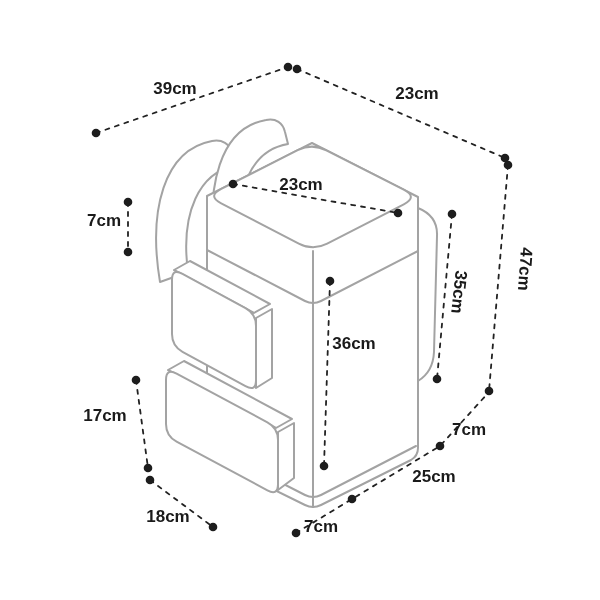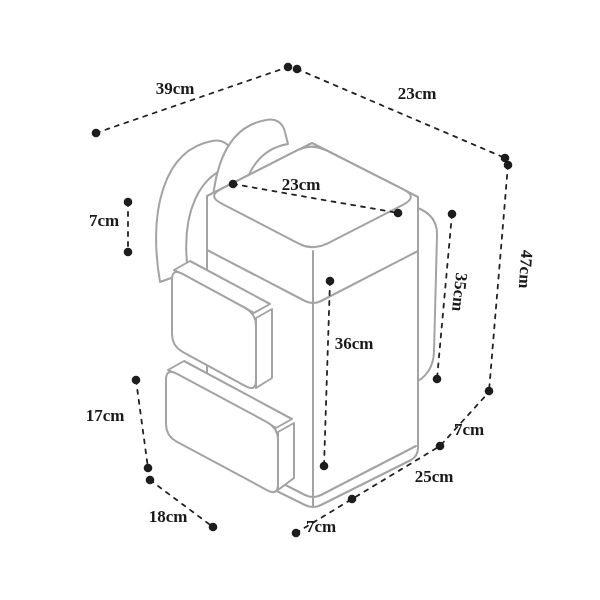--- a/index.html
+++ b/index.html
@@ -7,21 +7,20 @@
     padding: 0;
     background: #ffffff;
     font-family: "Liberation Sans", sans-serif;
   }
   .canvas {
     position: relative;
     width: 600px;
     height: 600px;
     background: #ffffff;
     overflow: hidden;
-    font-family: Liberation Serif, serif;
   }
   svg { display: block; }
 
   .sketch {
     fill: #ffffff;
     stroke: #a3a3a3;
     stroke-width: 2;
     stroke-linejoin: round;
     stroke-linecap: round;
   }

